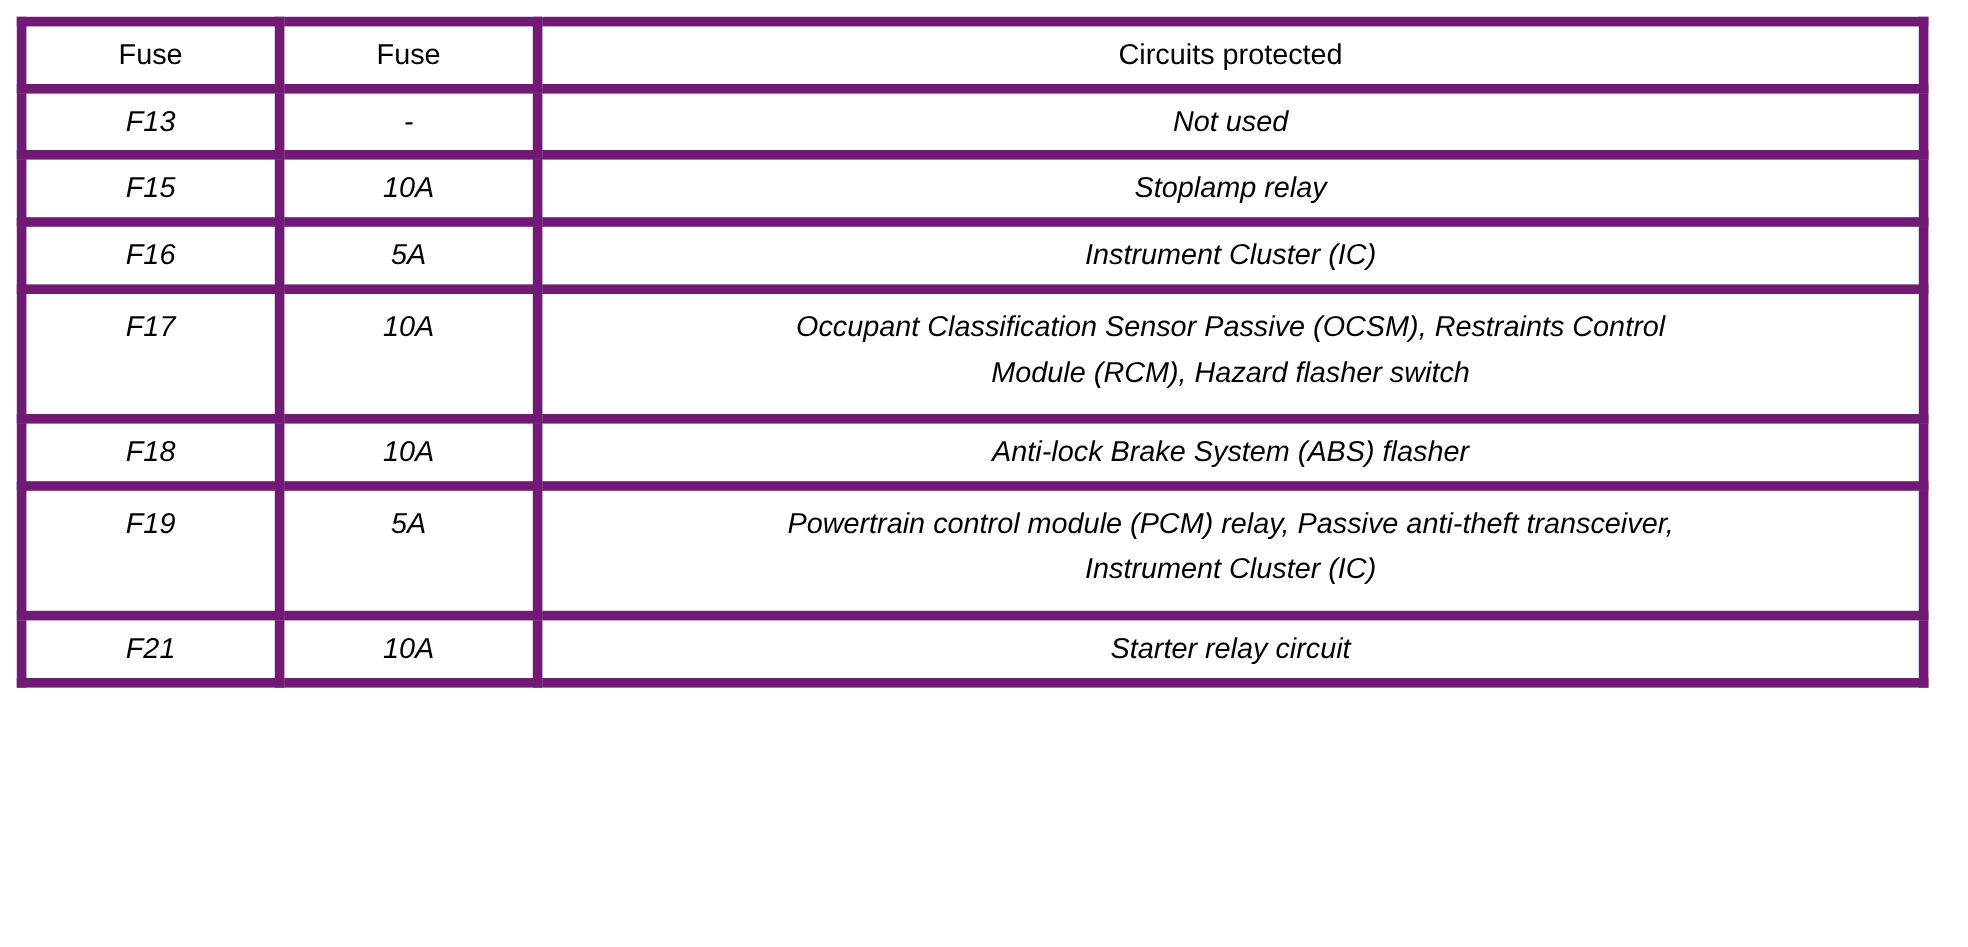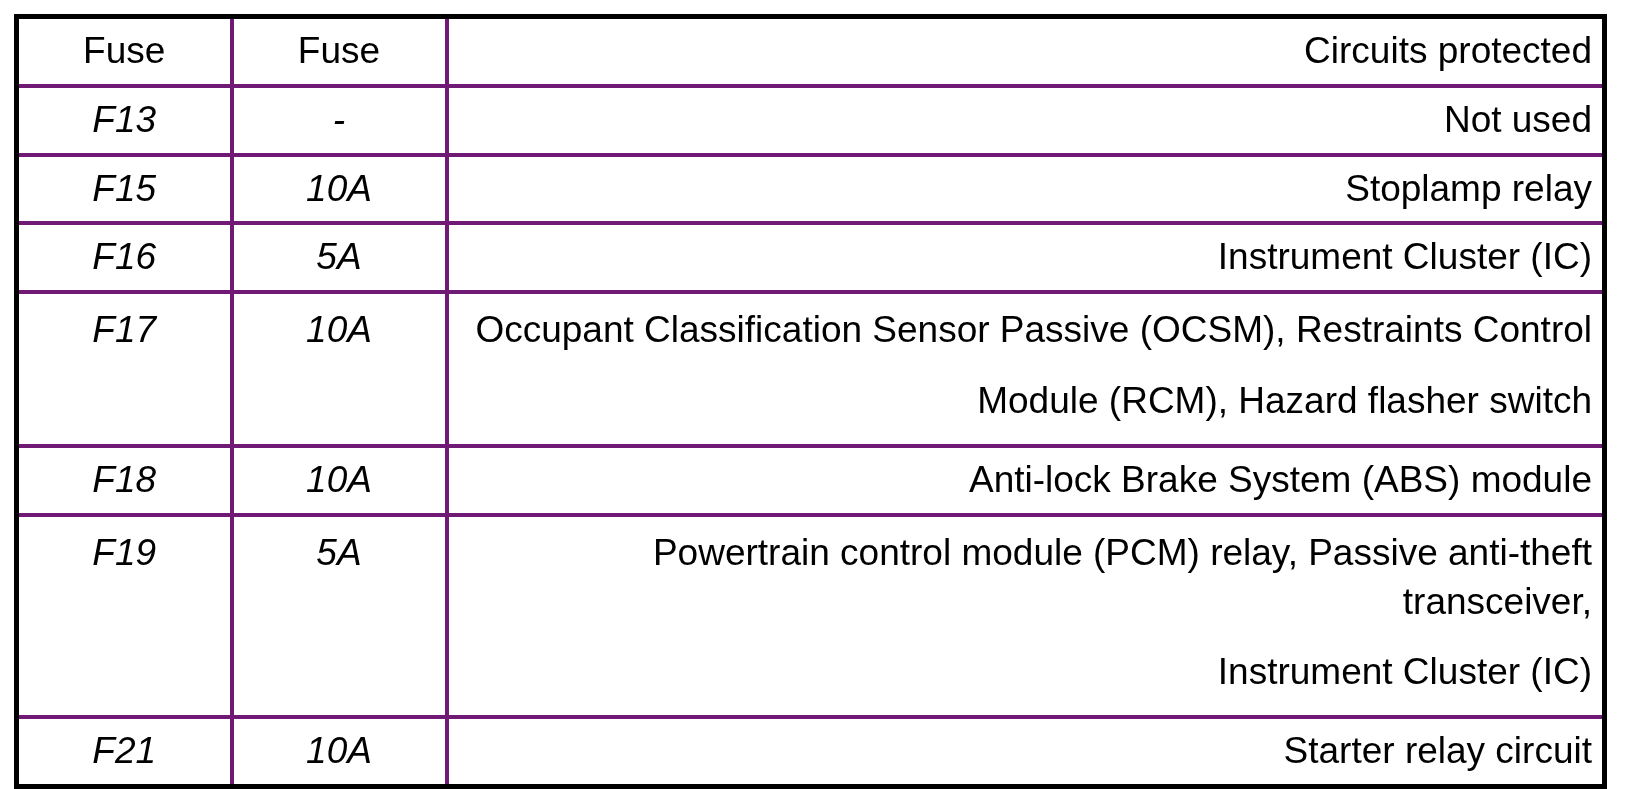--- a/index.html
+++ b/index.html
@@ -26,57 +26,58 @@
     width: 1593px;
     table-layout: fixed;
     border: 5px solid #000000;
   }
   table.fuse-table col.c-fuse { width: 215px; }
   table.fuse-table col.c-amps { width: 215px; }
   table.fuse-table col.c-circ { width: auto; }
 
   table.fuse-table th,
   table.fuse-table td {
-    border: 4px solid #701a75;
+    border: 8px solid #701a75;
     font-weight: normal;
-    font-size: 37px;
+    font-size: 24px;
     line-height: 1.32;
     vertical-align: top;
     padding: 8px 10px;
   }
   thead th {
     font-size: 31px;
     padding-top: 24px;
     padding-bottom: 26px;
   }
   th.head-fuse, th.head-amps {
     text-align: center;
   }
   th.head-circ {
-    text-align: right;
+    text-align: center;
     padding-left: 22px;
   }
   td.cell-fuse, td.cell-amps {
     text-align: center;
     padding-top: 11px;
     padding-bottom: 11px;
     font-style: italic;
   }
   td.cell-circ {
-    text-align: right;
+    text-align: center;
     padding-left: 22px;
     padding-top: 11px;
     padding-bottom: 11px;
+    font-style: italic;
   }
   tr.tall td {
     padding-top: 12px;
     padding-bottom: 18px;
   }
   td.cell-circ .line { display: block; }
-  td.cell-circ .line + .line { margin-top: 22px; }
+  td.cell-circ .line + .line { margin-top: 7px; }
 </style>
 </head>
 <body>
 
 <div class="page">
   <table class="fuse-table">
     <colgroup>
       <col class="c-fuse">
       <col class="c-amps">
       <col class="c-circ">
@@ -115,21 +116,21 @@
         <td class="cell-amps">10A</td>
         <td class="cell-circ">
           <span class="line">Occupant Classification Sensor Passive (OCSM), Restraints Control</span>
           <span class="line">Module (RCM), Hazard flasher switch</span>
         </td>
       </tr>
       <tr>
         <td class="cell-fuse">F18</td>
         <td class="cell-amps">10A</td>
         <td class="cell-circ">
-          <span class="line">Anti-lock Brake System (ABS) module</span>
+          <span class="line">Anti-lock Brake System (ABS) flasher</span>
         </td>
       </tr>
       <tr class="tall">
         <td class="cell-fuse">F19</td>
         <td class="cell-amps">5A</td>
         <td class="cell-circ">
           <span class="line">Powertrain control module (PCM) relay, Passive anti-theft transceiver,</span>
           <span class="line">Instrument Cluster (IC)</span>
         </td>
       </tr>

